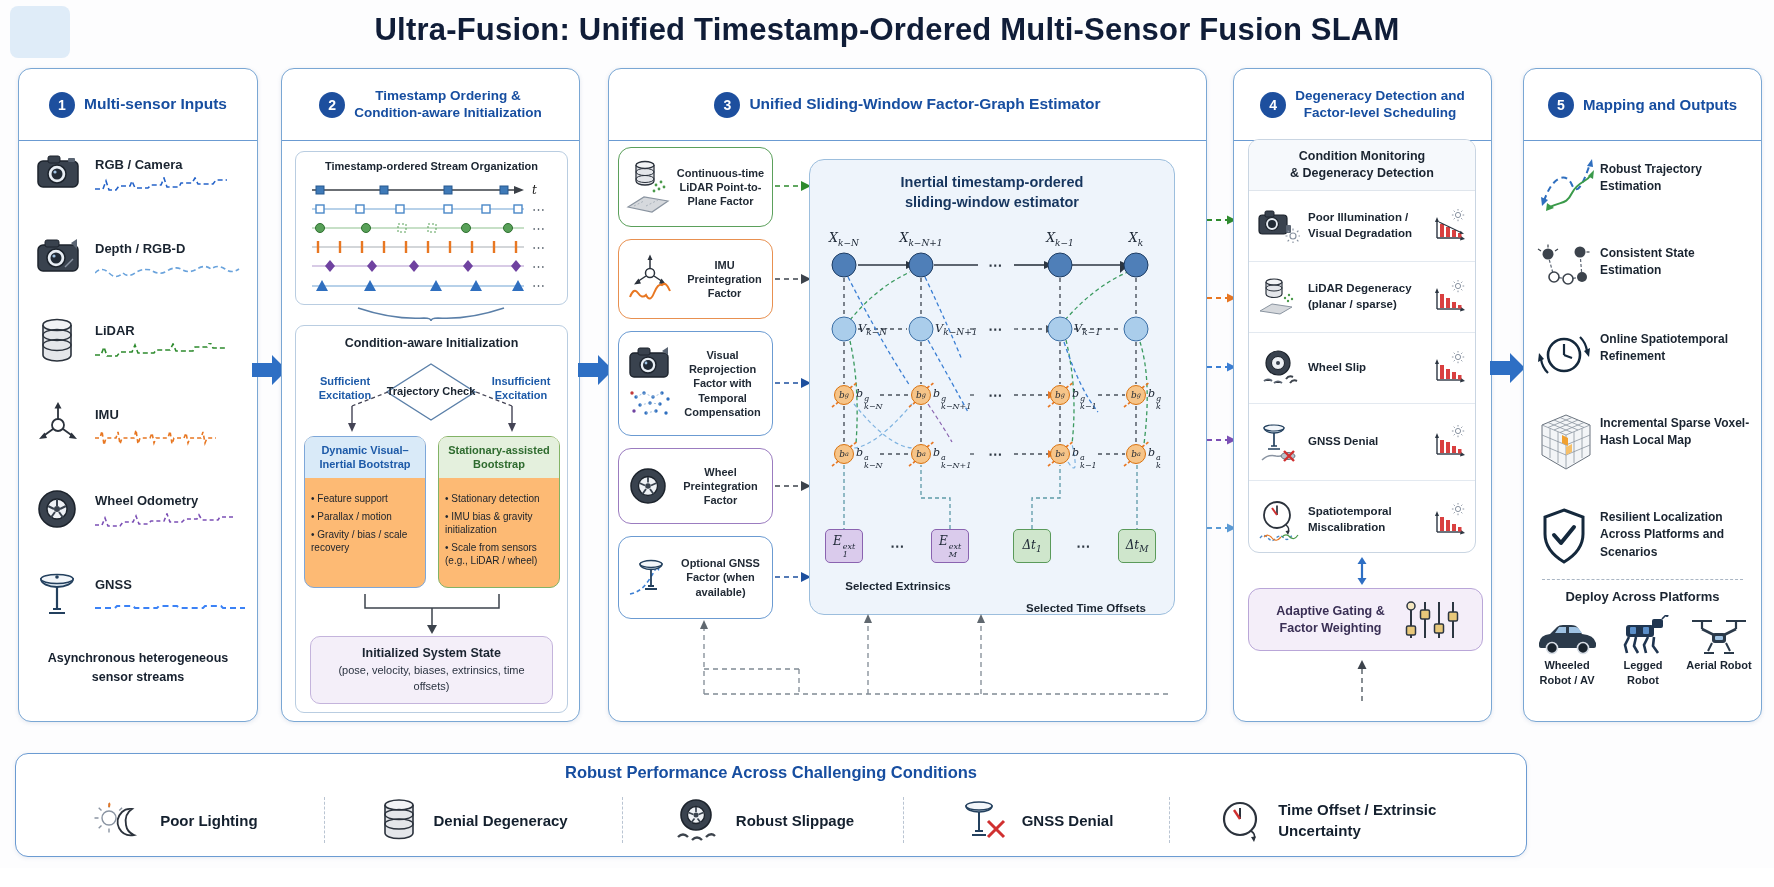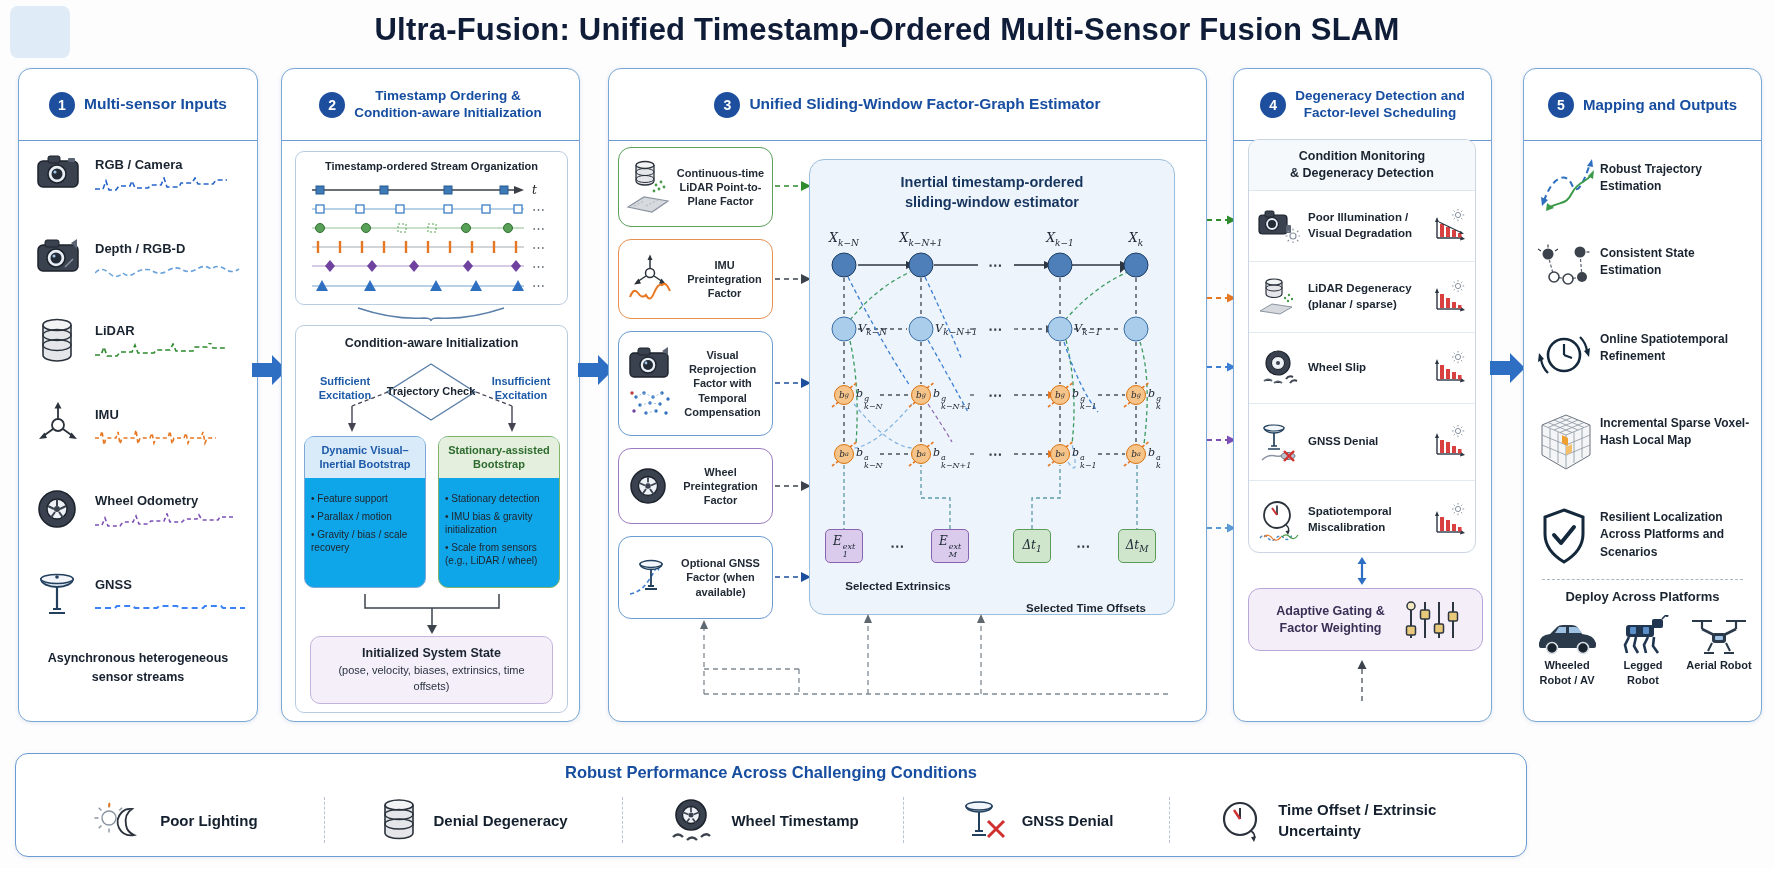--- a/index.html
+++ b/index.html
@@ -17,21 +17,21 @@
   .sensor-label{position:absolute;left:76px;top:8px;font-size:13px;font-weight:bold;color:#1a2430;}
   .sensor-sig{position:absolute;left:76px;top:28px;}
   .p1-footer{position:absolute;left:12px;right:12px;top:580px;text-align:center;font-size:12.5px;font-weight:bold;color:#16202e;line-height:1.5;}
   .big-arrow{position:absolute;width:36px;height:36px;}
   .subbox{position:absolute;border:1.4px solid #b9cde1;border-radius:9px;background:#fff;}
   .sub-title{position:absolute;left:0;right:0;text-align:center;font-weight:bold;color:#1a2430;}
   .stream-row{position:absolute;left:14px;height:16px;display:flex;align-items:center;gap:4px;}
   .dots{font-size:13px;color:#3c4754;letter-spacing:1px;}
   .tlab{font-family:"DejaVu Serif",serif;font-style:italic;font-size:12px;color:#222;}
   .cond-lab{position:absolute;font-size:11px;font-weight:bold;color:#1d5aa8;text-align:center;line-height:1.3;}
-  .bootbox{position:absolute;border-radius:10px;border:1.5px solid;background:#0ea5e9;box-sizing:border-box;}
+  .bootbox{position:absolute;border-radius:10px;border:1.5px solid;background:#fdba74;box-sizing:border-box;}
   .boothead{padding:6px 4px;text-align:center;font-size:11px;font-weight:bold;line-height:1.3;border-radius:8px 8px 0 0;}
   .bootbody{padding:6px 6px 6px 6px;font-size:10px;line-height:1.3;color:#20262e;margin-top:8px;}
   .bootbody div{margin-bottom:5px;}
   .statebox{position:absolute;background:#f4eff9;border:1.5px solid #c4b4dc;border-radius:10px;text-align:center;padding-top:9px;box-sizing:border-box;}
   .statetitle{font-size:12.5px;font-weight:bold;color:#1a2430;}
   .statedesc{font-size:11px;color:#2a3340;line-height:1.45;margin-top:3px;}
   .fbox{position:absolute;left:9px;width:155px;border:1.9px solid;border-radius:13px;background:#fff;box-sizing:border-box;display:flex;align-items:center;gap:6px;padding:6px 7px;}
   .fbox .ftxt{flex:1;text-align:center;font-size:11px;font-weight:bold;color:#222b36;line-height:1.3;}
   .graphbox{position:absolute;background:#eef4fb;border:1.6px solid #9cbedd;border-radius:15px;}
   .gtitle{position:absolute;left:0;right:0;top:12px;text-align:center;font-size:14.5px;font-weight:bold;color:#16355e;line-height:1.4;}
@@ -1164,21 +1164,21 @@
               <g stroke="#39424e" stroke-width="1.7">
                 <path d="M24,10 V15"></path>
                 <path d="M16.5,15.5 L21.5,17.5"></path>
                 <path d="M31.5,15.5 L26.5,17.5"></path>
                 <path d="M19,26 L22.5,21.5"></path>
                 <path d="M29,26 L25.5,21.5"></path>
               </g>
               <path d="M6,40 q5,-5 10,0 M20,43 q5,-5 10,0 M34,40 q5,-5 9,-1" fill="none" stroke="#3c434c" stroke-width="2.4"></path>
             </svg>
         </span>
-        <span class="blab">Wheel Timestamp</span>
+        <span class="blab">Robust Slippage</span>
       </div>
       <div class="bdiv"></div>
       <div class="bitem" style="flex:1.0;">
         <span>
           <svg width="48" height="46" viewBox="0 0 48 46">
               <path d="M6,9 a13,6 0 0 0 26,0 z" fill="#dce8f2" stroke="#23405e" stroke-width="1.6"></path>
               <ellipse cx="19" cy="9" rx="13" ry="4" fill="#f2f6fa" stroke="#23405e" stroke-width="1.4"></ellipse>
               <path d="M19,15 V34" stroke="#23405e" stroke-width="2"></path>
               <path d="M12,38 h14 M15,34 h8" stroke="#23405e" stroke-width="2"></path>
               <path d="M28,24 l16,16 M44,24 l-16,16" stroke="#d03030" stroke-width="3"></path>

